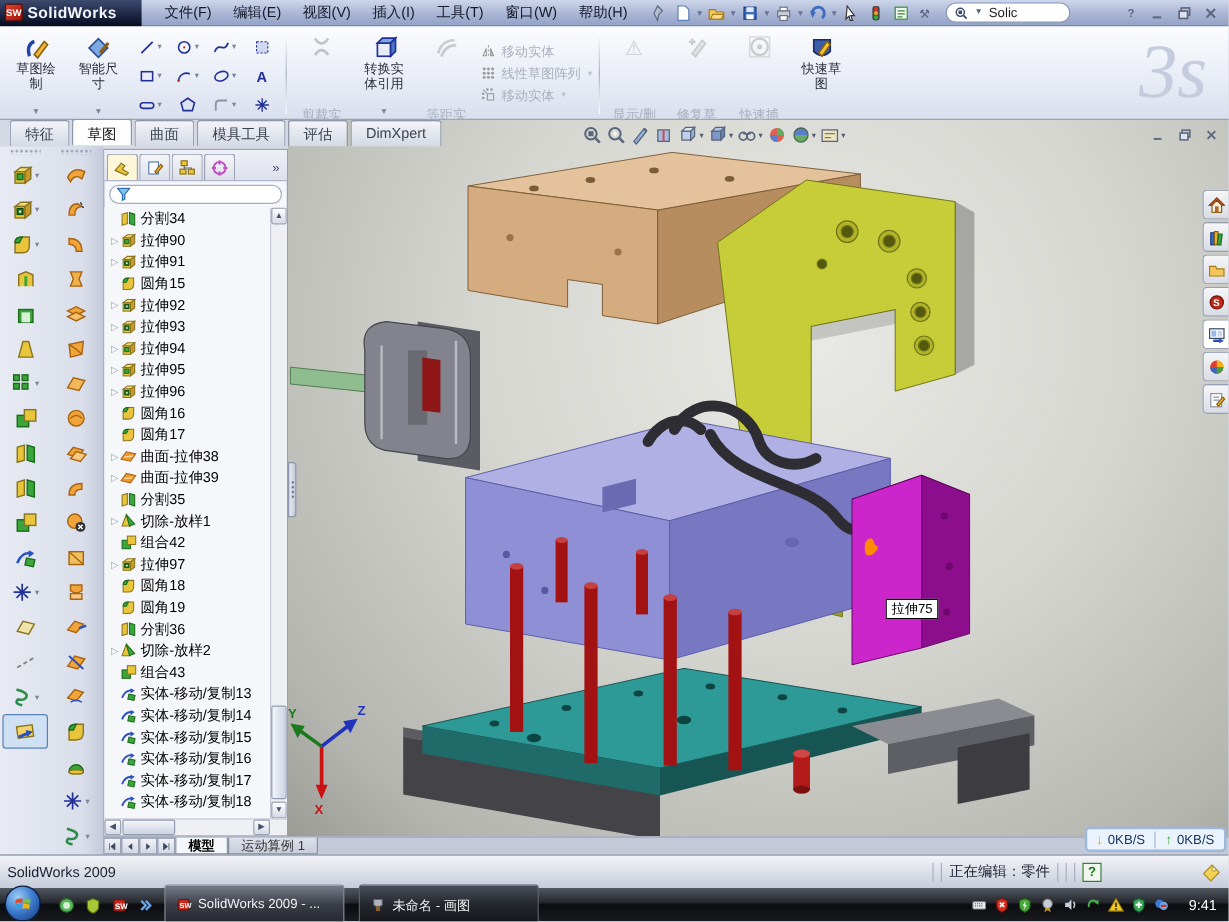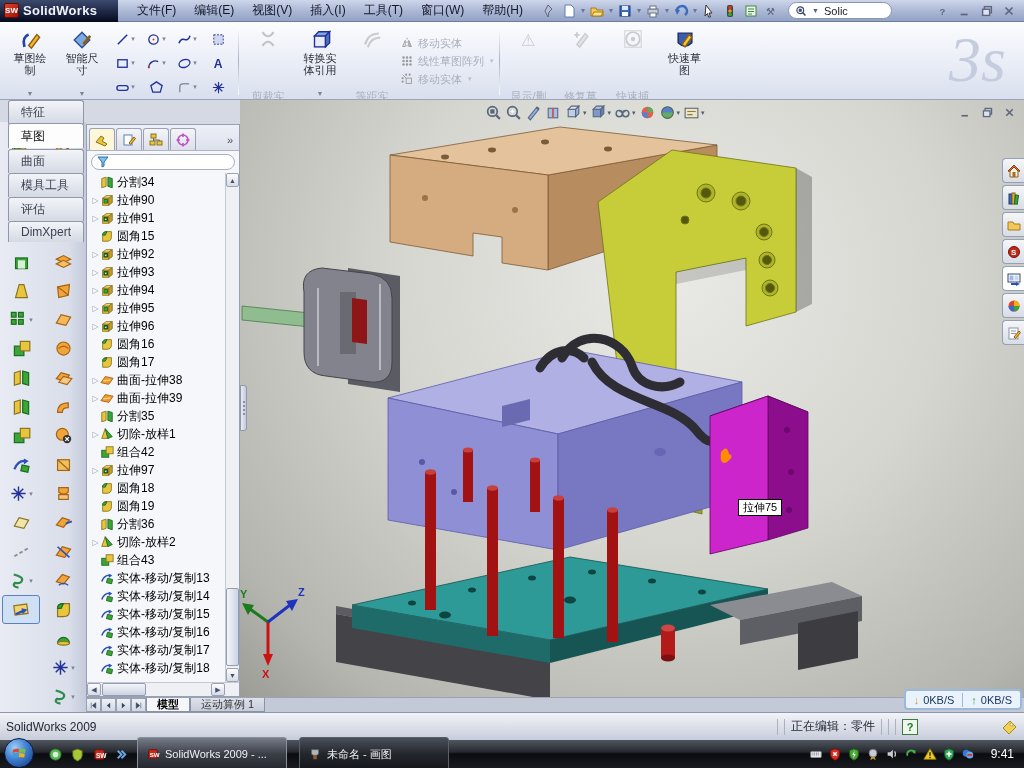--- a/index.html
+++ b/index.html
@@ -44,21 +44,21 @@
   .sketchgrid { display:grid; grid-template-rows:repeat(3,24px); grid-auto-flow:column; padding:2px 2px; gap:0 1px; }
   .gcell { width:30px; display:flex; align-items:center; justify-content:center; gap:1px; }
   .gcell .ddown { font-size:7px; color:#7d8498; }
   .rsep { width:1px; background:linear-gradient(180deg,#fff,#aab1c2,#fff); margin:2px 3px; }
   .stackcol { display:flex; flex-direction:column; justify-content:center; gap:3px; padding:0 2px; }
   .stackrow { display:flex; align-items:center; gap:4px; }
   .stackrow .slabel { font-size:11px; color:#aab0bd; }
   .stackrow .ddown { font-size:7px; color:#b8bdc9; margin-left:2px; }
 
   
-  .cmdtabs { position:absolute; left:8px; top:100px; height:22px; display:flex; z-index:6;flex-direction:column; }
+  .cmdtabs { position:absolute; left:8px; top:100px; height:22px; display:flex; z-index:6; }
   .ctab { padding:3px 12px 3px 12px; margin-right:2px; font-size:12px; color:#3c4250;
     background:linear-gradient(180deg,#f2f4f8,#d4d9e4); border:1px solid #8f98ab; border-bottom:none;
     border-radius:3px 3px 0 0; }
   .ctab.active { background:#fdfdfe; color:#111; position:relative; top:-1px; padding-top:4px; }
 
   
   .main { position:absolute; left:0; top:100px; width:1024px; height:612px; background:#d5d9e4; }
 
   
   .lefttools { position:absolute; left:0; top:22px; width:86px; height:590px;

